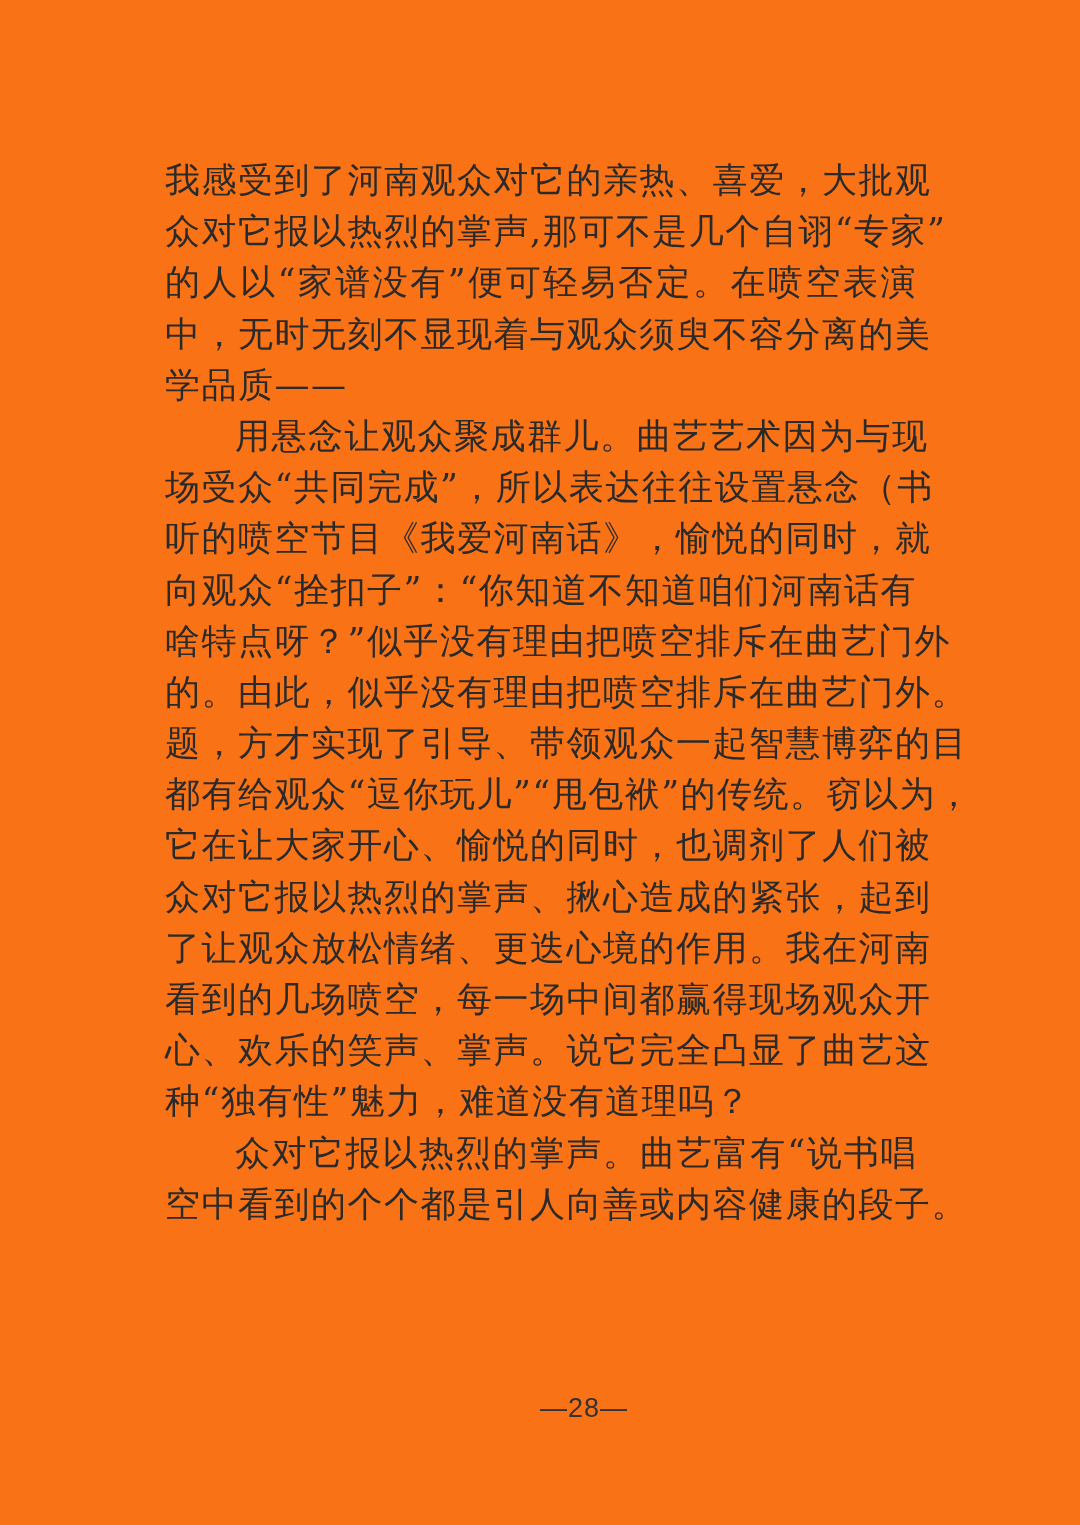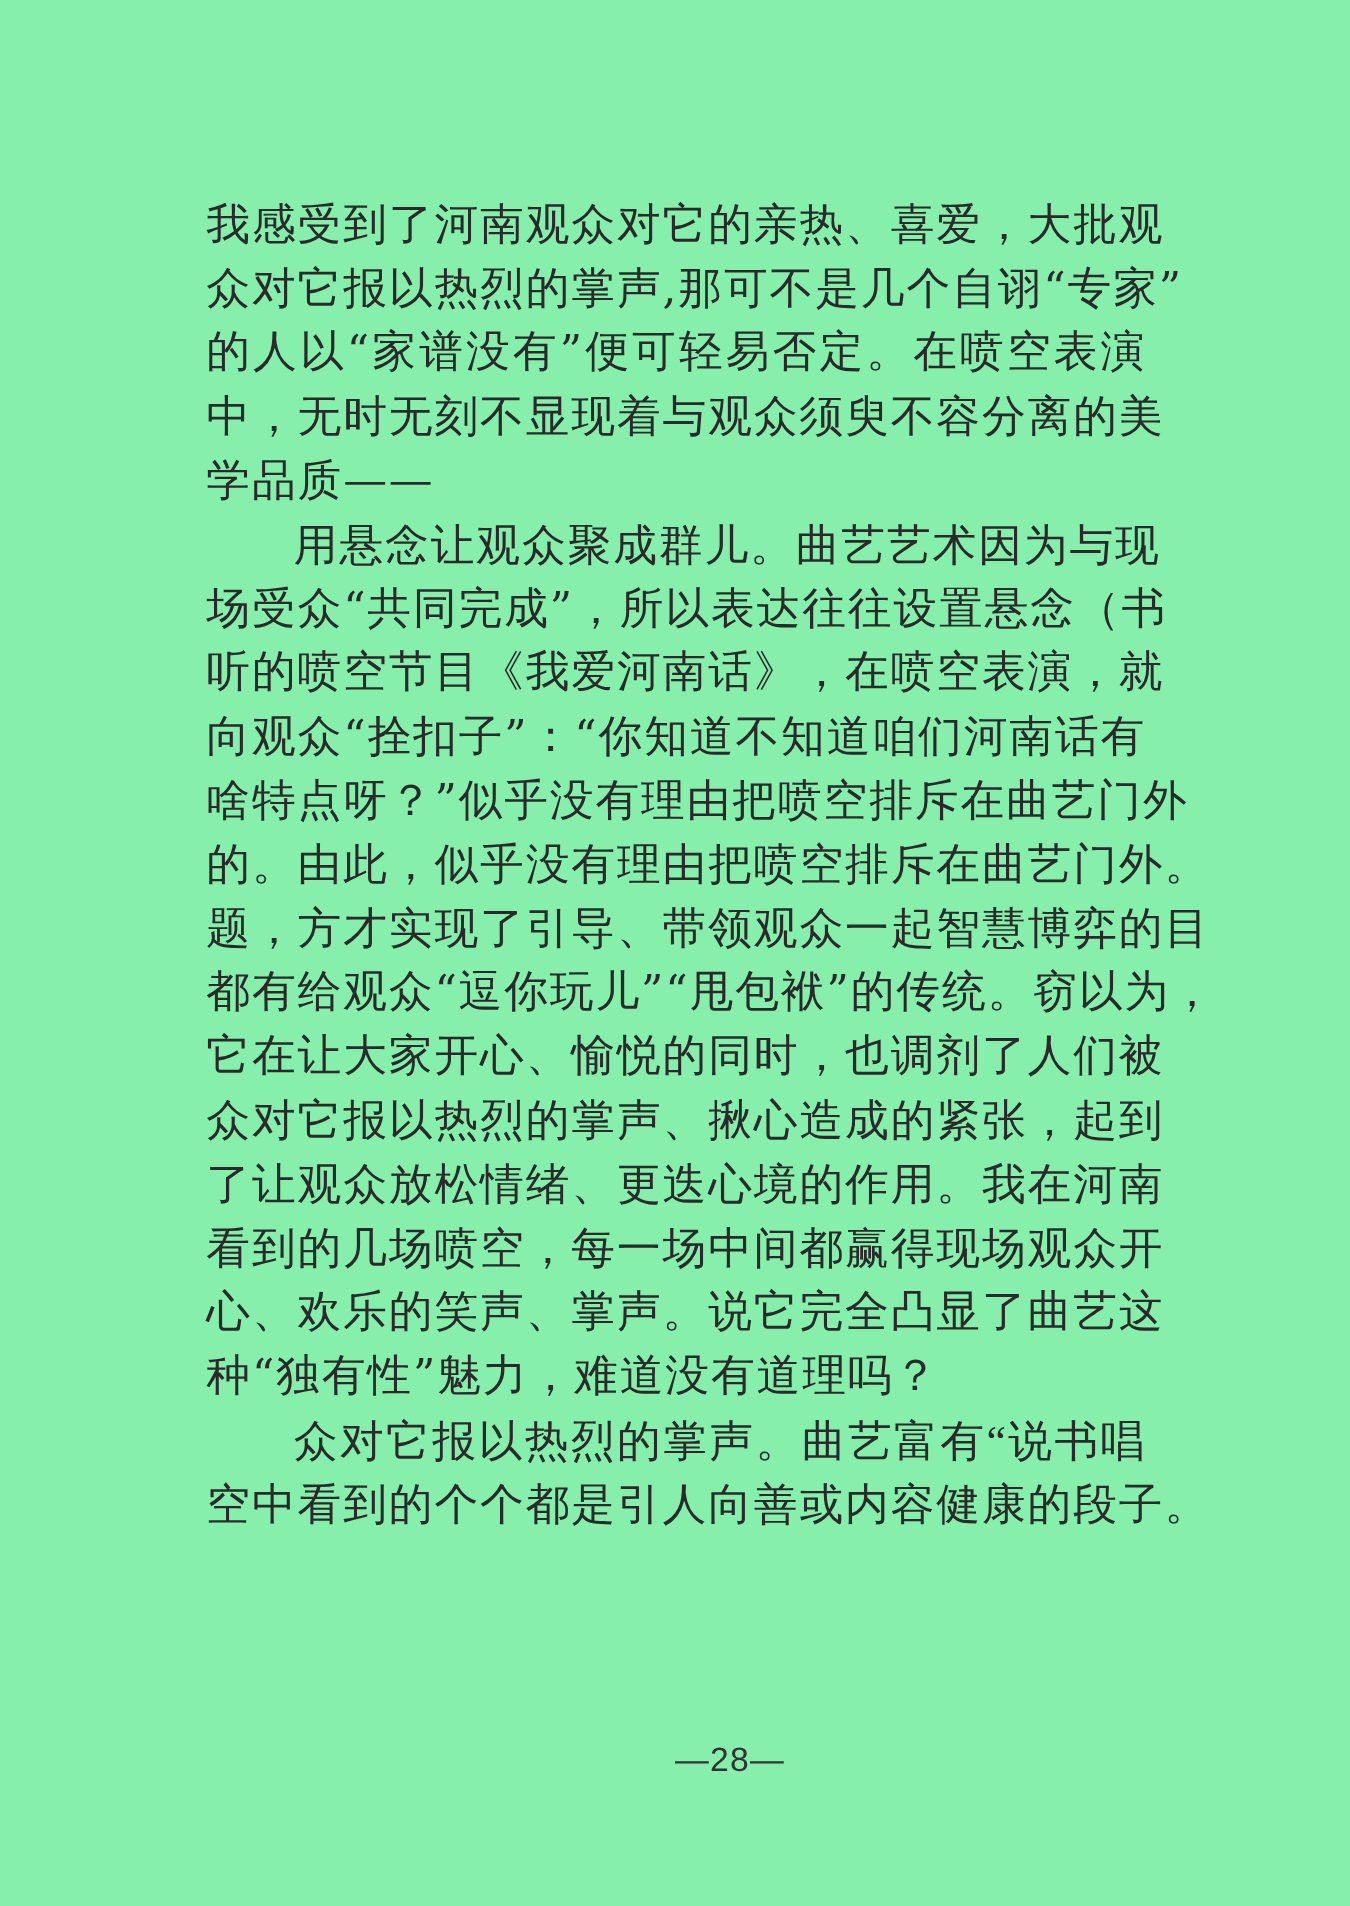--- a/index.html
+++ b/index.html
@@ -1,46 +1,46 @@
 <!DOCTYPE html>
 <html><head>
 <meta charset="utf-8">
 <style>
   html, body { margin: 0; padding: 0; background: #ffffff; }
   body { width: 1080px; height: 1525px; position: relative; overflow: hidden; }
-  .page { position: absolute; left: 0; top: 0; width: 1080px; height: 1525px; background: #86efac; }
+  .page { position: absolute; left: 0; top: 0; width: 1080px; height: 1525px; background: #f97316; }
   .body-text {
     position: absolute; left: 165px; top: 155px; width: 752px;
     font-family: "DejaVu Serif", "Liberation Serif", serif;
     font-size: 35px; line-height: 51.2px; color: #2a2a2a;
     letter-spacing: 1.5px;
   }
   .line { display: block; white-space: nowrap; height: 51.2px; text-align: justify; text-align-last: justify; }
   .line.last { text-align-last: left; }
-  .line.indent { padding-left: 70px; font-family: Liberation Serif, serif; }
+  .line.indent { padding-left: 70px; }
   .page-number {
     position: absolute; left: 0; width: 1080px; top: 1393px; text-align: center;
     font-family: Liberation Sans, sans-serif; font-size: 27px; color: #333; letter-spacing: 1px; margin-left: 44px;
   }
 </style>
 </head>
 <body>
 
 <div class="page">
   <div class="body-text">
 
     <span class="line">我感受到了河南观众对它的亲热、喜爱，大批观</span>
     <span class="line">众对它报以热烈的掌声,那可不是几个自诩“专家”</span>
     <span class="line">的人以“家谱没有”便可轻易否定。在喷空表演</span>
     <span class="line">中，无时无刻不显现着与观众须臾不容分离的美</span>
     <span class="line last">学品质——</span>
 
     <span class="line indent">用悬念让观众聚成群儿。曲艺艺术因为与现</span>
     <span class="line">场受众“共同完成”，所以表达往往设置悬念（书</span>
-    <span class="line">听的喷空节目《我爱河南话》，在喷空表演，就</span>
+    <span class="line">听的喷空节目《我爱河南话》，愉悦的同时，就</span>
     <span class="line">向观众“拴扣子”：“你知道不知道咱们河南话有</span>
     <span class="line">啥特点呀？”似乎没有理由把喷空排斥在曲艺门外</span>
     <span class="line last">的。由此，似乎没有理由把喷空排斥在曲艺门外。</span>
     <span class="line">题，方才实现了引导、带领观众一起智慧博弈的目</span>
 
     <span class="line">都有给观众“逗你玩儿”“甩包袱”的传统。窃以为，</span>
     <span class="line">它在让大家开心、愉悦的同时，也调剂了人们被</span>
     <span class="line">众对它报以热烈的掌声、揪心造成的紧张，起到</span>
     <span class="line">了让观众放松情绪、更迭心境的作用。我在河南</span>
     <span class="line">看到的几场喷空，每一场中间都赢得现场观众开</span>

